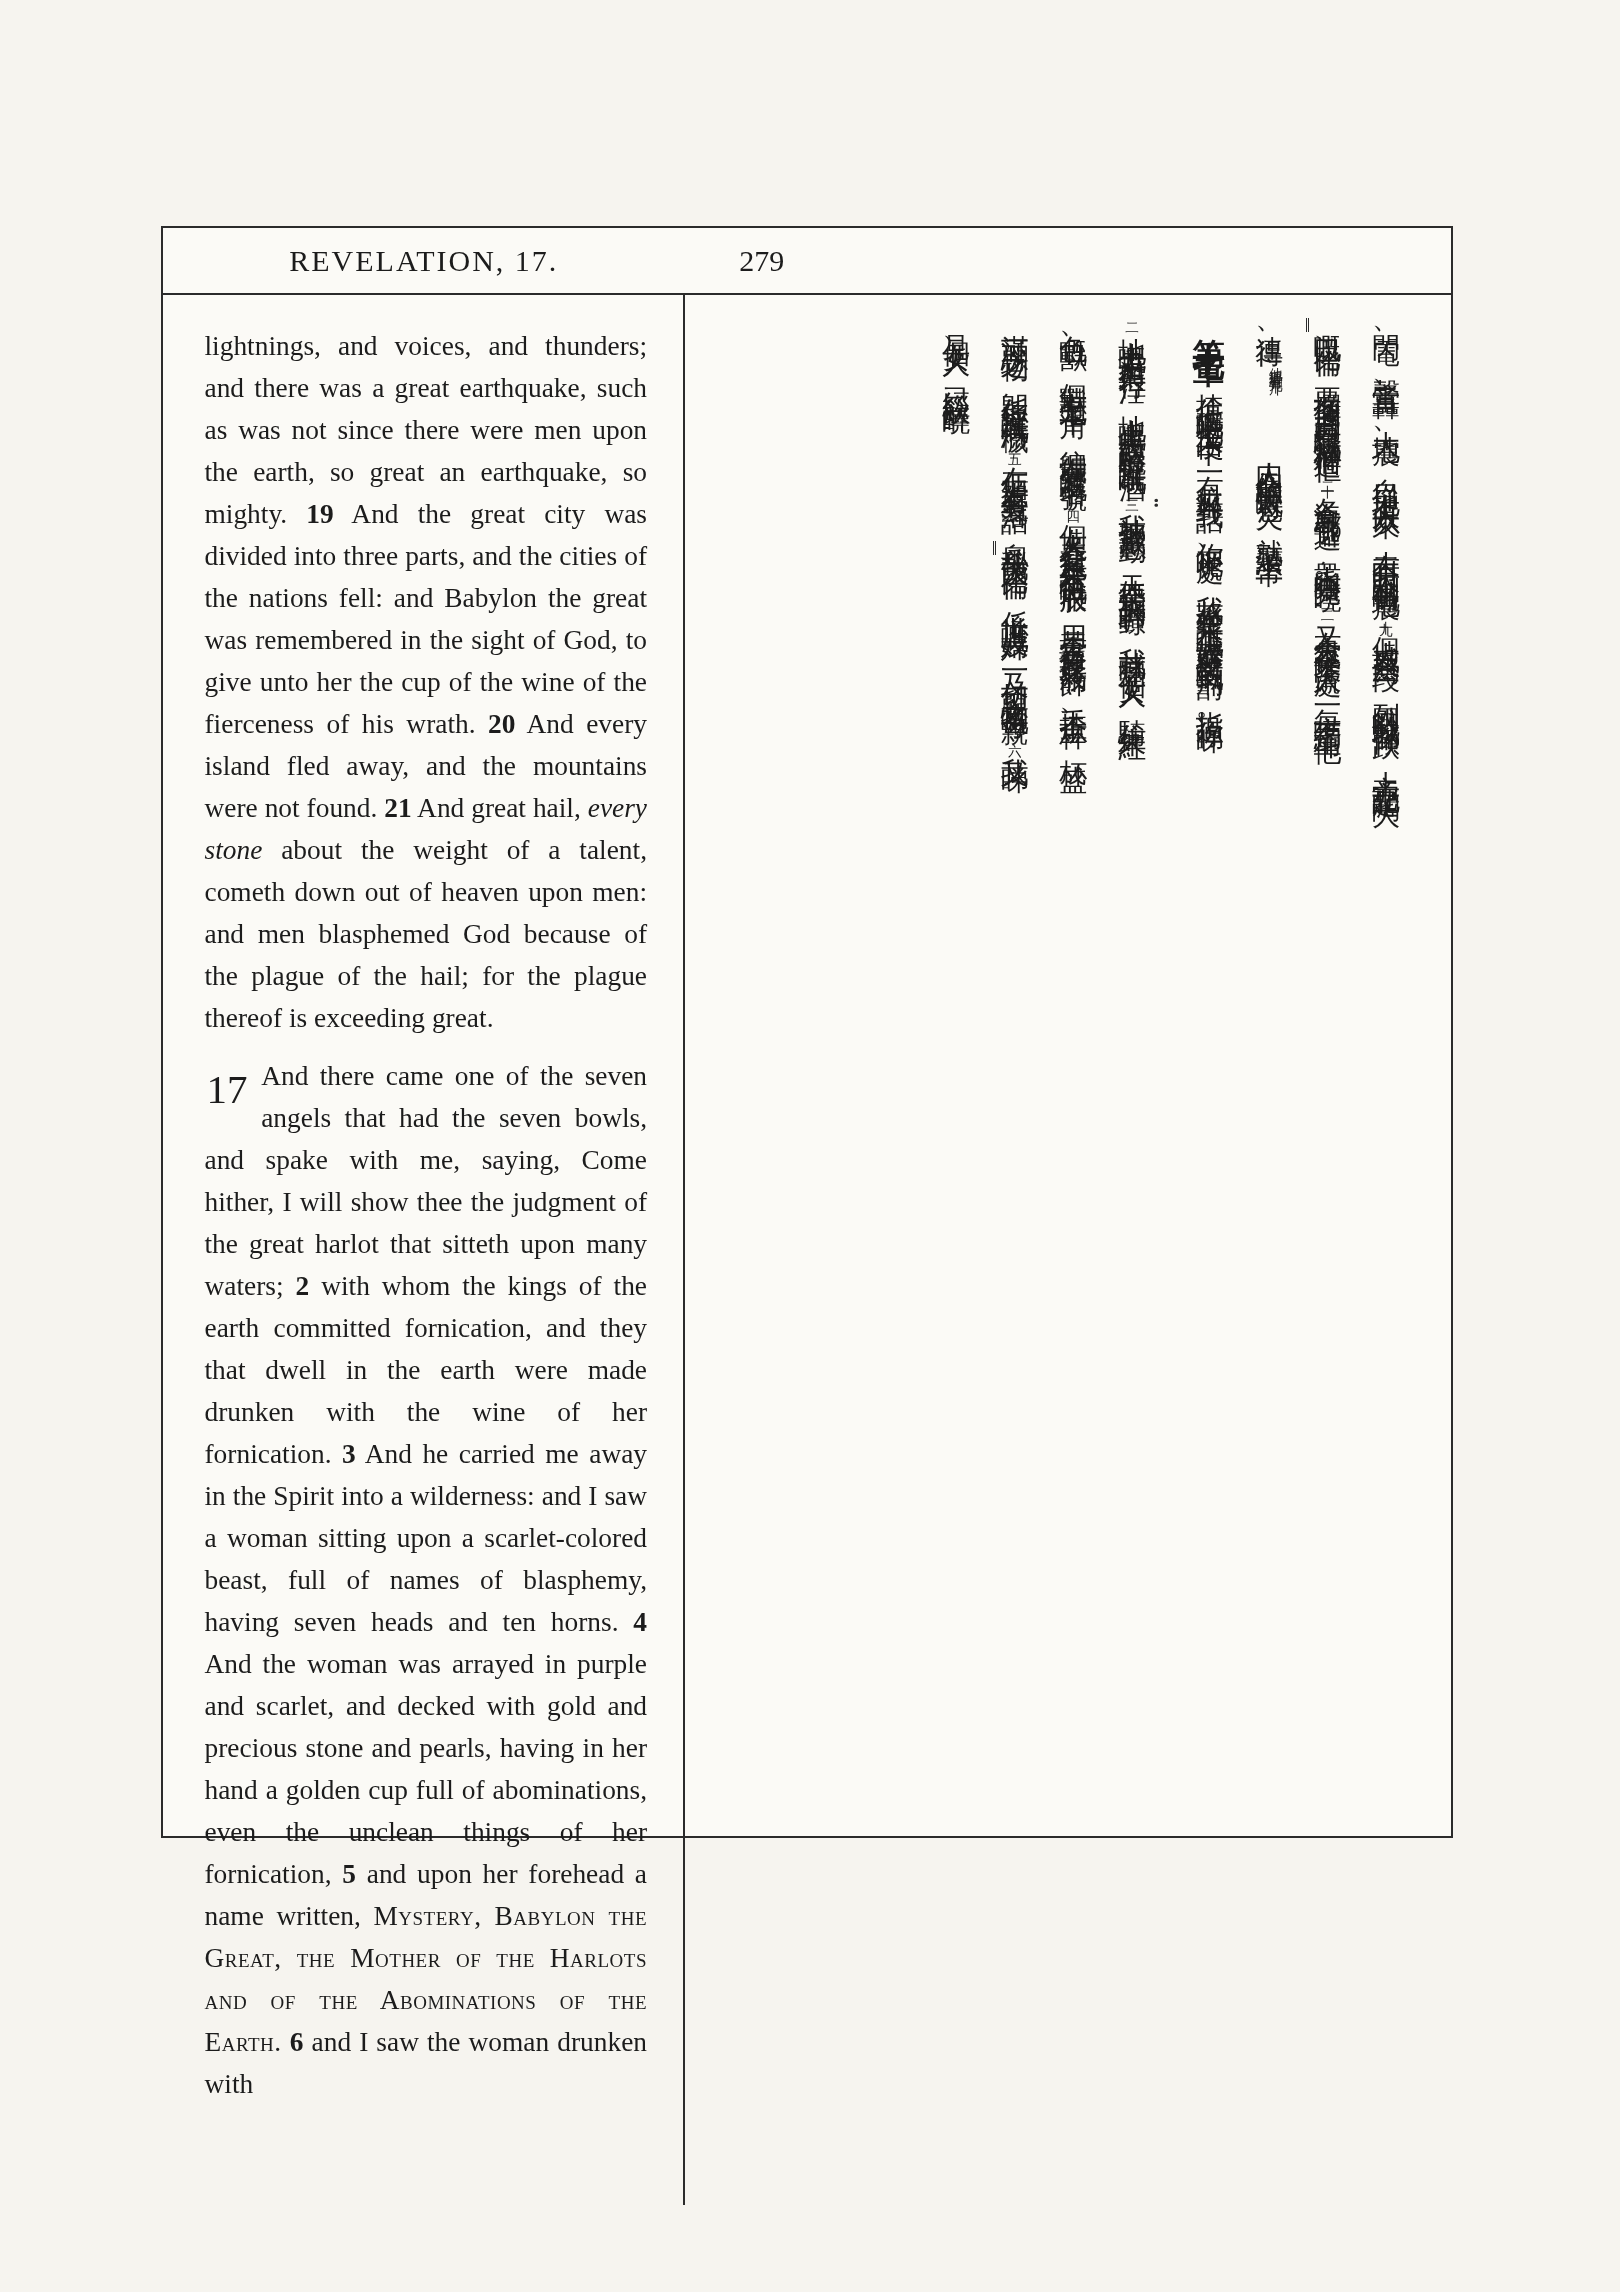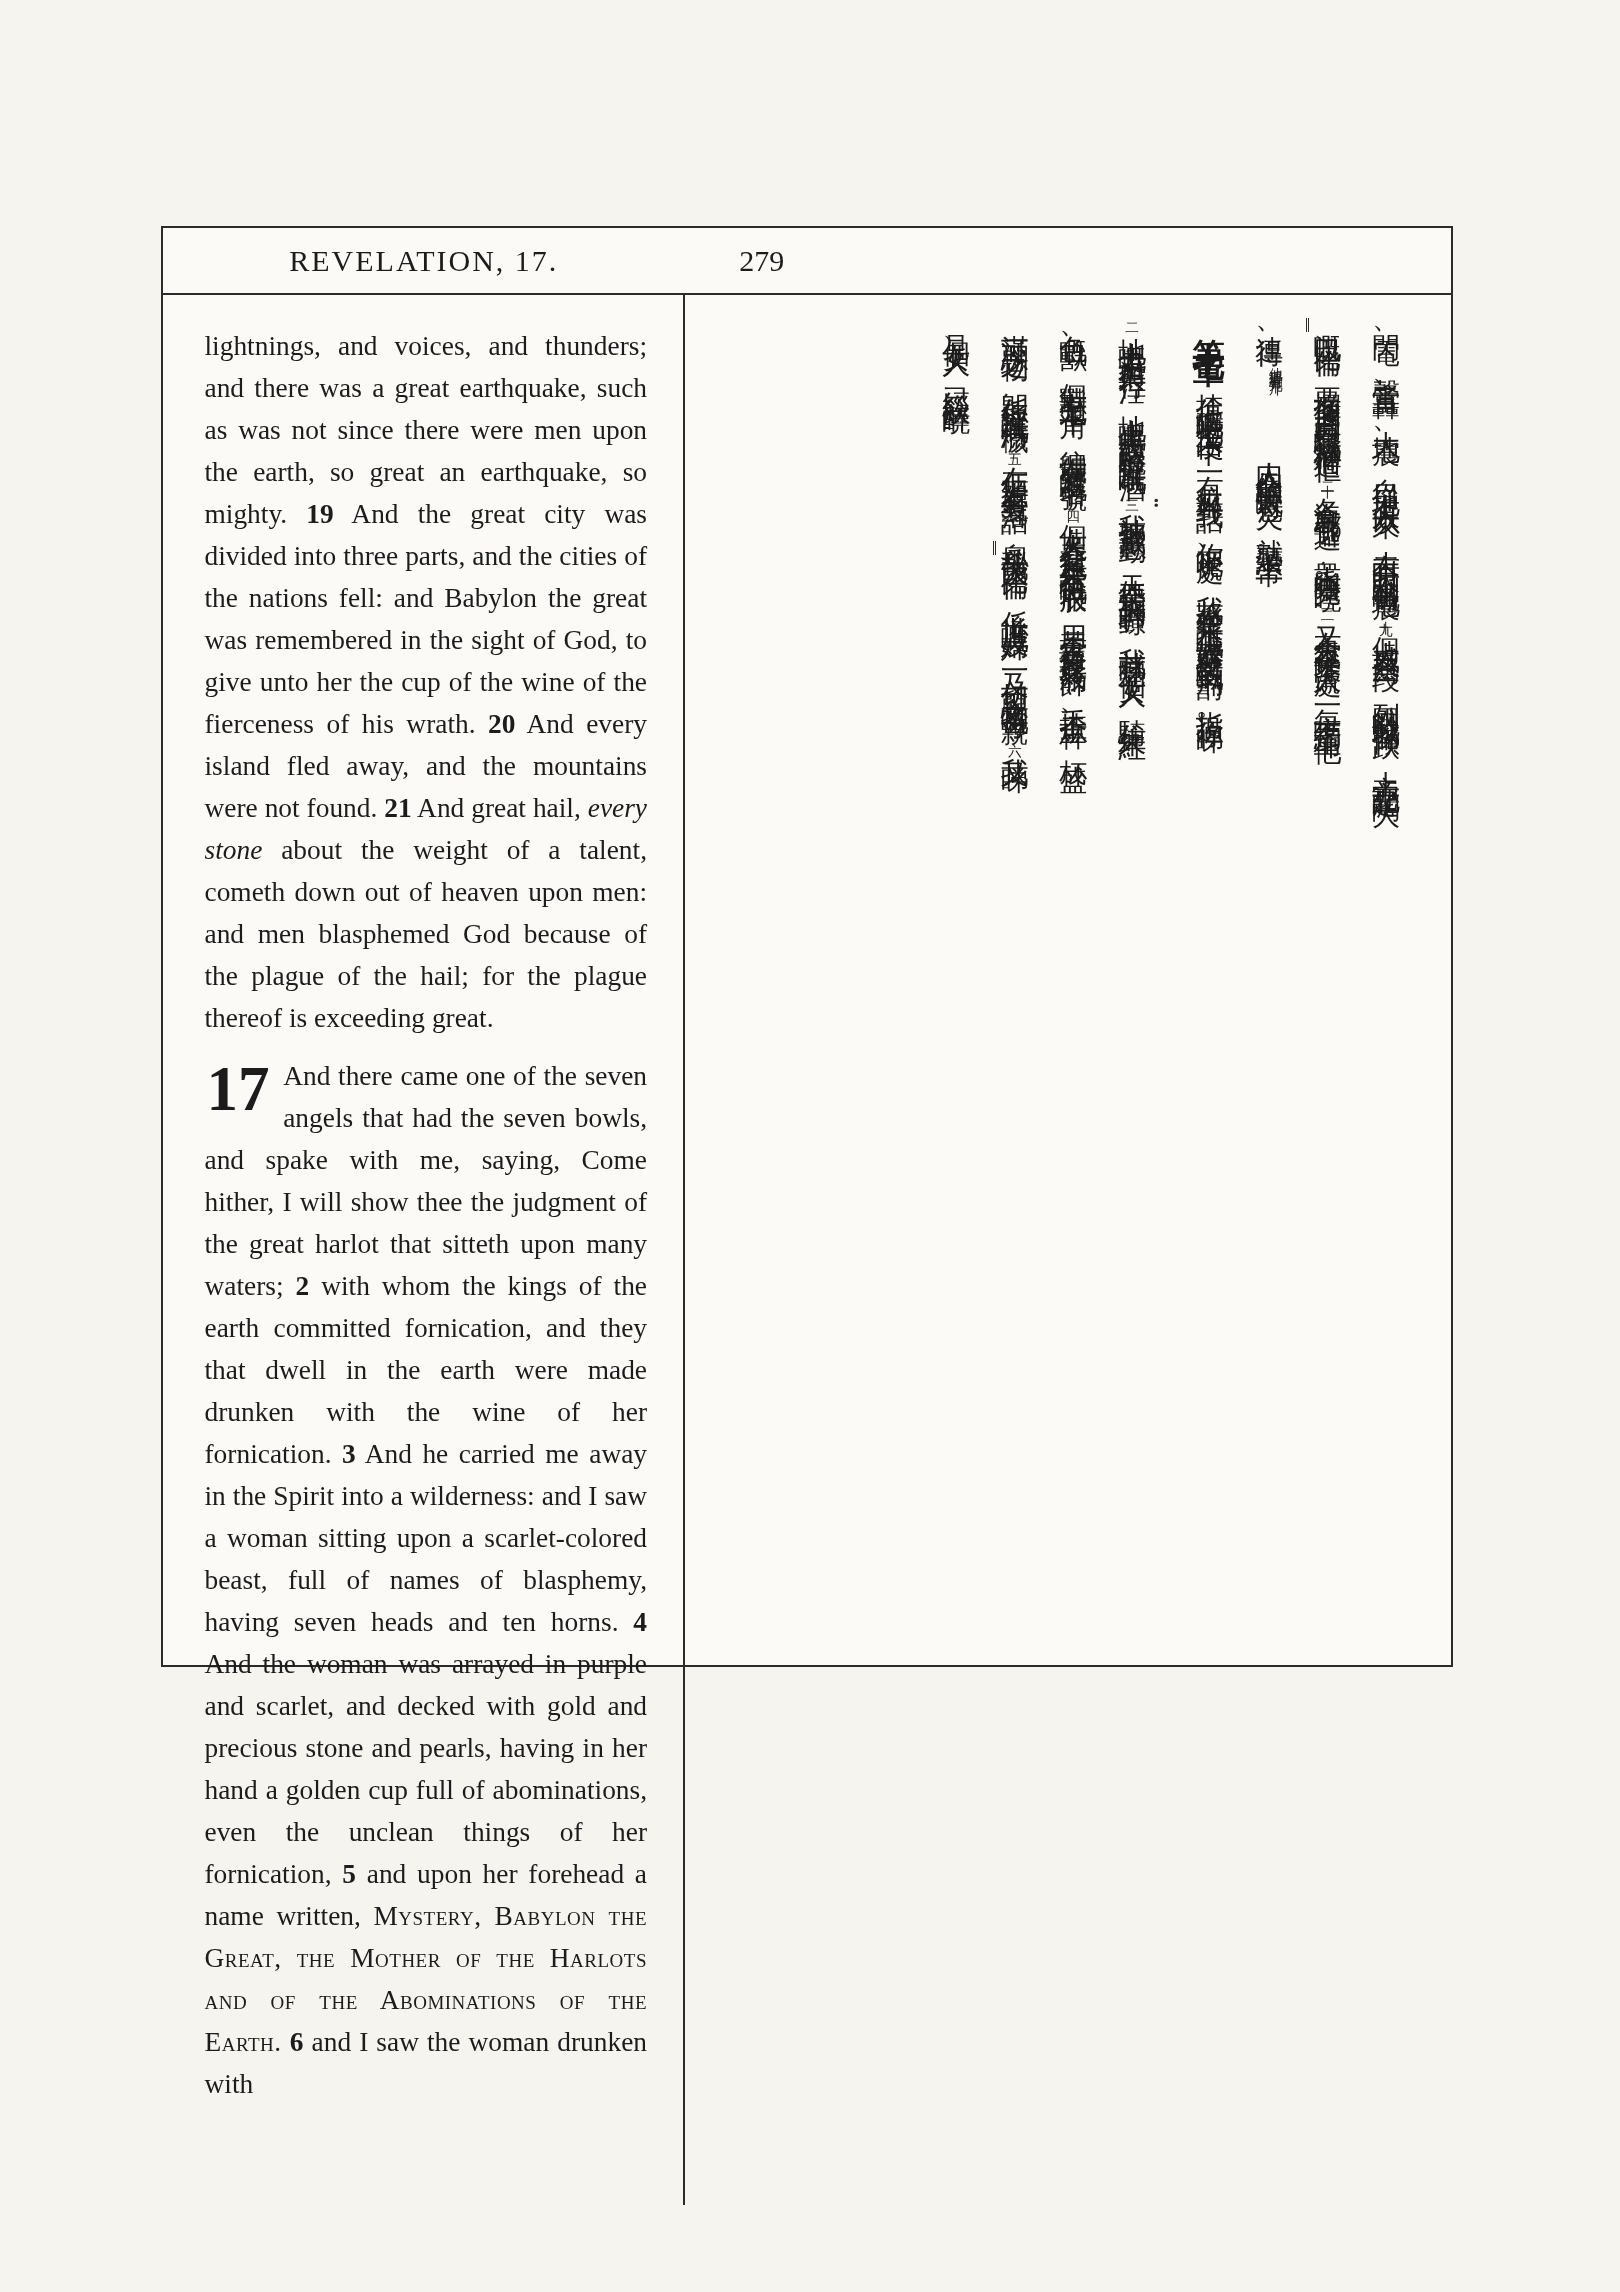--- a/index.html
+++ b/index.html
@@ -5,21 +5,21 @@
   html,body { margin:0; padding:0; }
   body {
     width:1620px; height:2293px;
     background:#f6f4ef;
     font-family:"Liberation Serif", serif;
     color:#1c1c1c;
     position:relative;
   }
   .frame {
     position:absolute; left:161px; top:226px;
-    width:1292px; height:1441px;
+    width:1292px; height:1612px;
     border:2.9px solid #2b2b2b;
     box-sizing:border-box;
     background:#fbfaf6;
   }
   .header {
     height:67px;
     border-bottom:2.9px solid #2b2b2b;
     box-sizing:border-box;
     display:flex; align-items:center;
   }
@@ -61,22 +61,22 @@
     line-height:42px;
     text-align:justify;
     text-align-last:left;
   }
   .seg-n {}
   .seg-v { font-weight:bold; }
   .seg-i { font-style:italic; }
   .seg-sc { font-variant:small-caps; letter-spacing:0.5px; }
   .dropcap {
     float:left;
-    font-size:63px;
-    font-weight:bold;
+    font-size:41px;
+    font-weight:normal;
     line-height:55px;
     padding:7.8px 13.7px 0 2px;
   }
   .col-cn {
     flex:1;
     writing-mode:vertical-rl;
     box-sizing:border-box;
     padding:17.6px 21.6px;
     font-size:28px;
     line-height:1.05;

